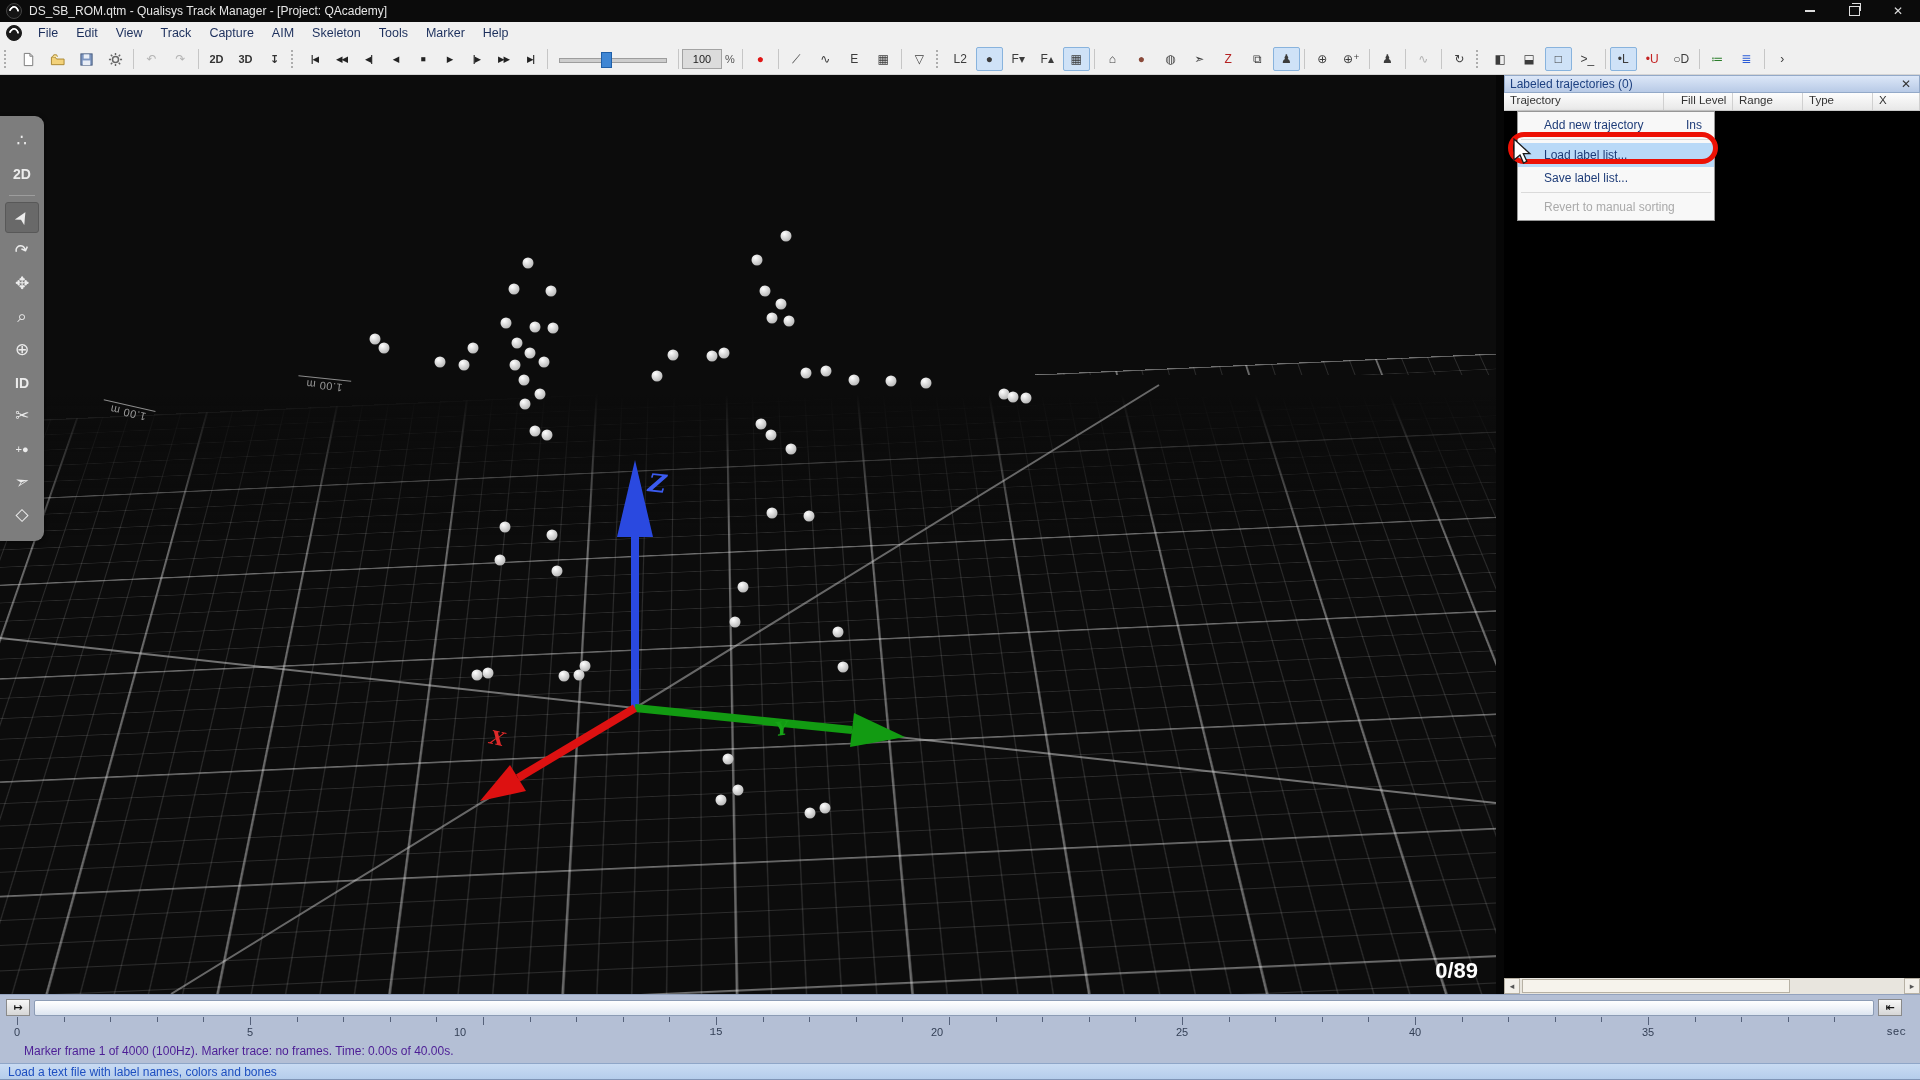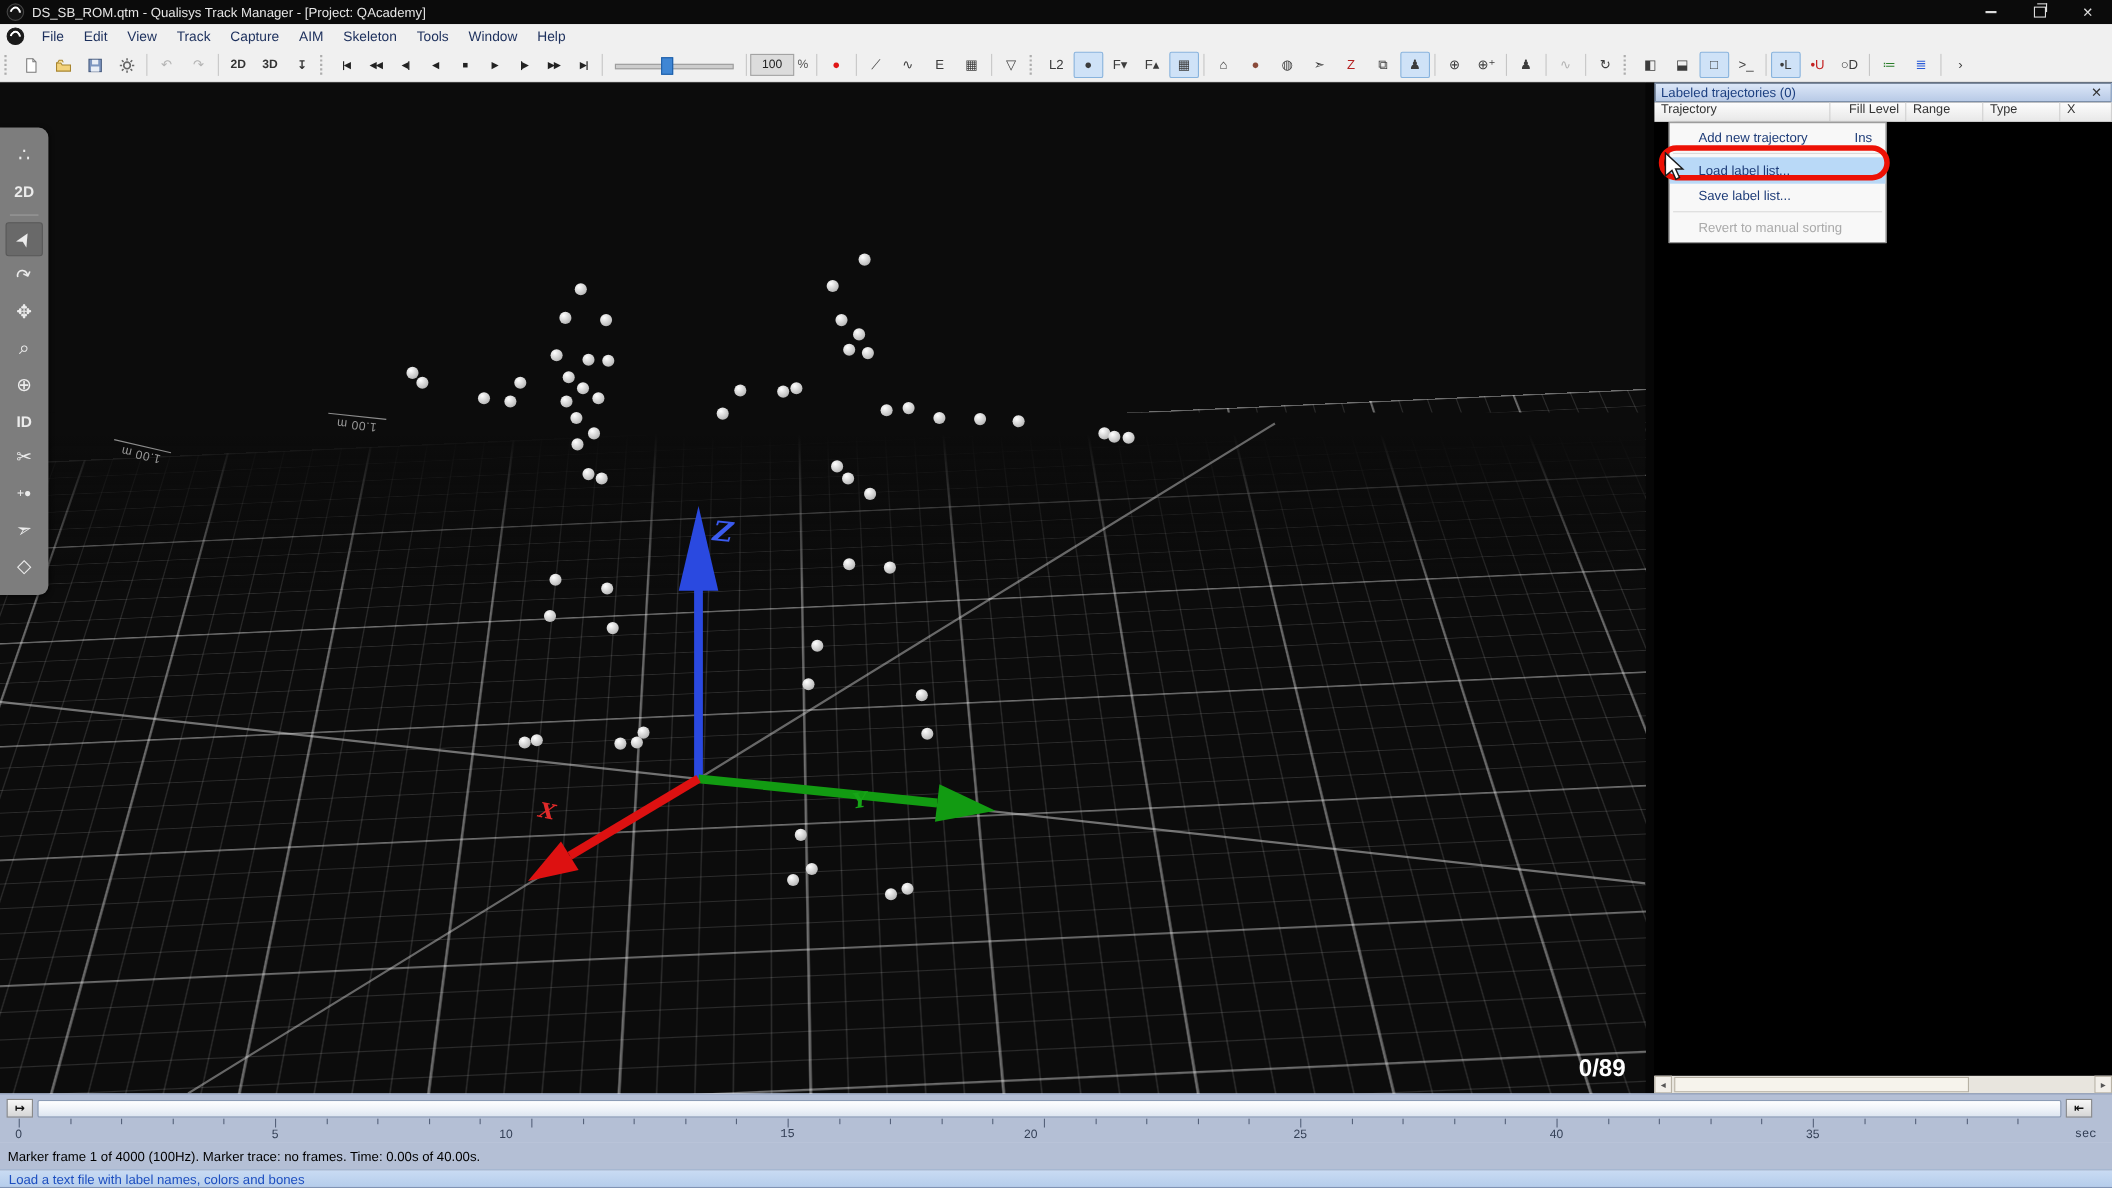--- a/index.html
+++ b/index.html
@@ -110,21 +110,21 @@
       border:1px solid #8a8a8a;display:flex;align-items:center;justify-content:center;font-size:11px;color:#111;
       box-sizing:border-box;font-weight:bold;}
   .tl-handle-left{left:6px;}
   .tl-btn-right{right:18px;}
   .tl-ruler{position:absolute;left:0;top:22px;width:100%;height:23px;}
   .tick{position:absolute;width:1px;background:#55617a;}
   .tick.minor{height:5px;top:0;}
   .tick.major{height:8px;top:0;}
   .tick-label{position:absolute;top:9px;transform:translateX(-50%);font-size:11px;color:#333f55;}
   .unit-label{position:absolute;right:14px;top:9px;font-size:11px;color:#333f55;font-family:"Liberation Mono","DejaVu Sans Mono",monospace;}
-  .statusrow{height:24px;background:#b4bfd5;display:flex;align-items:center;font-size:12px;color:#000000;padding-left:7px;box-sizing:border-box;}
+  .statusrow{height:24px;background:#b4bfd5;display:flex;align-items:center;font-size:12px;color:#4c1d95;padding-left:24px;box-sizing:border-box;}
   .hintbar{height:18px;background:linear-gradient(#c9dbf3,#b5cdeb);border-top:1px solid #8fa6c8;border-bottom:2px solid #7f94b5;
       display:flex;align-items:center;font-size:12px;color:#1d4fc0;padding-left:8px;box-sizing:border-box;}
 </style>
 </head>
 <body>
 
 <div class="titlebar">
   <span class="qtm-logo"></span>
   <span>DS_SB_ROM.qtm - Qualisys Track Manager - [Project: QAcademy]</span>
   <div class="win-controls">
@@ -143,21 +143,21 @@
 <div class="menubar">
   <span class="qtm-logo"></span>
 <div class="menu-item">File</div>
     <div class="menu-item">Edit</div>
     <div class="menu-item">View</div>
     <div class="menu-item">Track</div>
     <div class="menu-item">Capture</div>
     <div class="menu-item">AIM</div>
     <div class="menu-item">Skeleton</div>
     <div class="menu-item">Tools</div>
-    <div class="menu-item">Window</div>
+    <div class="menu-item">Marker</div>
     <div class="menu-item">Help</div>
   </div>
 
 <div class="toolbar">
     <span class="tb-grip"></span>
     <div class="tb-group g-file">
       <div class="tb-btn">
         <span class="svgicon">
           <svg viewBox="0 0 16 16">
             <path d="M3.5 1.5h6l3 3v10h-9z" fill="#fff" stroke="#777"></path>

